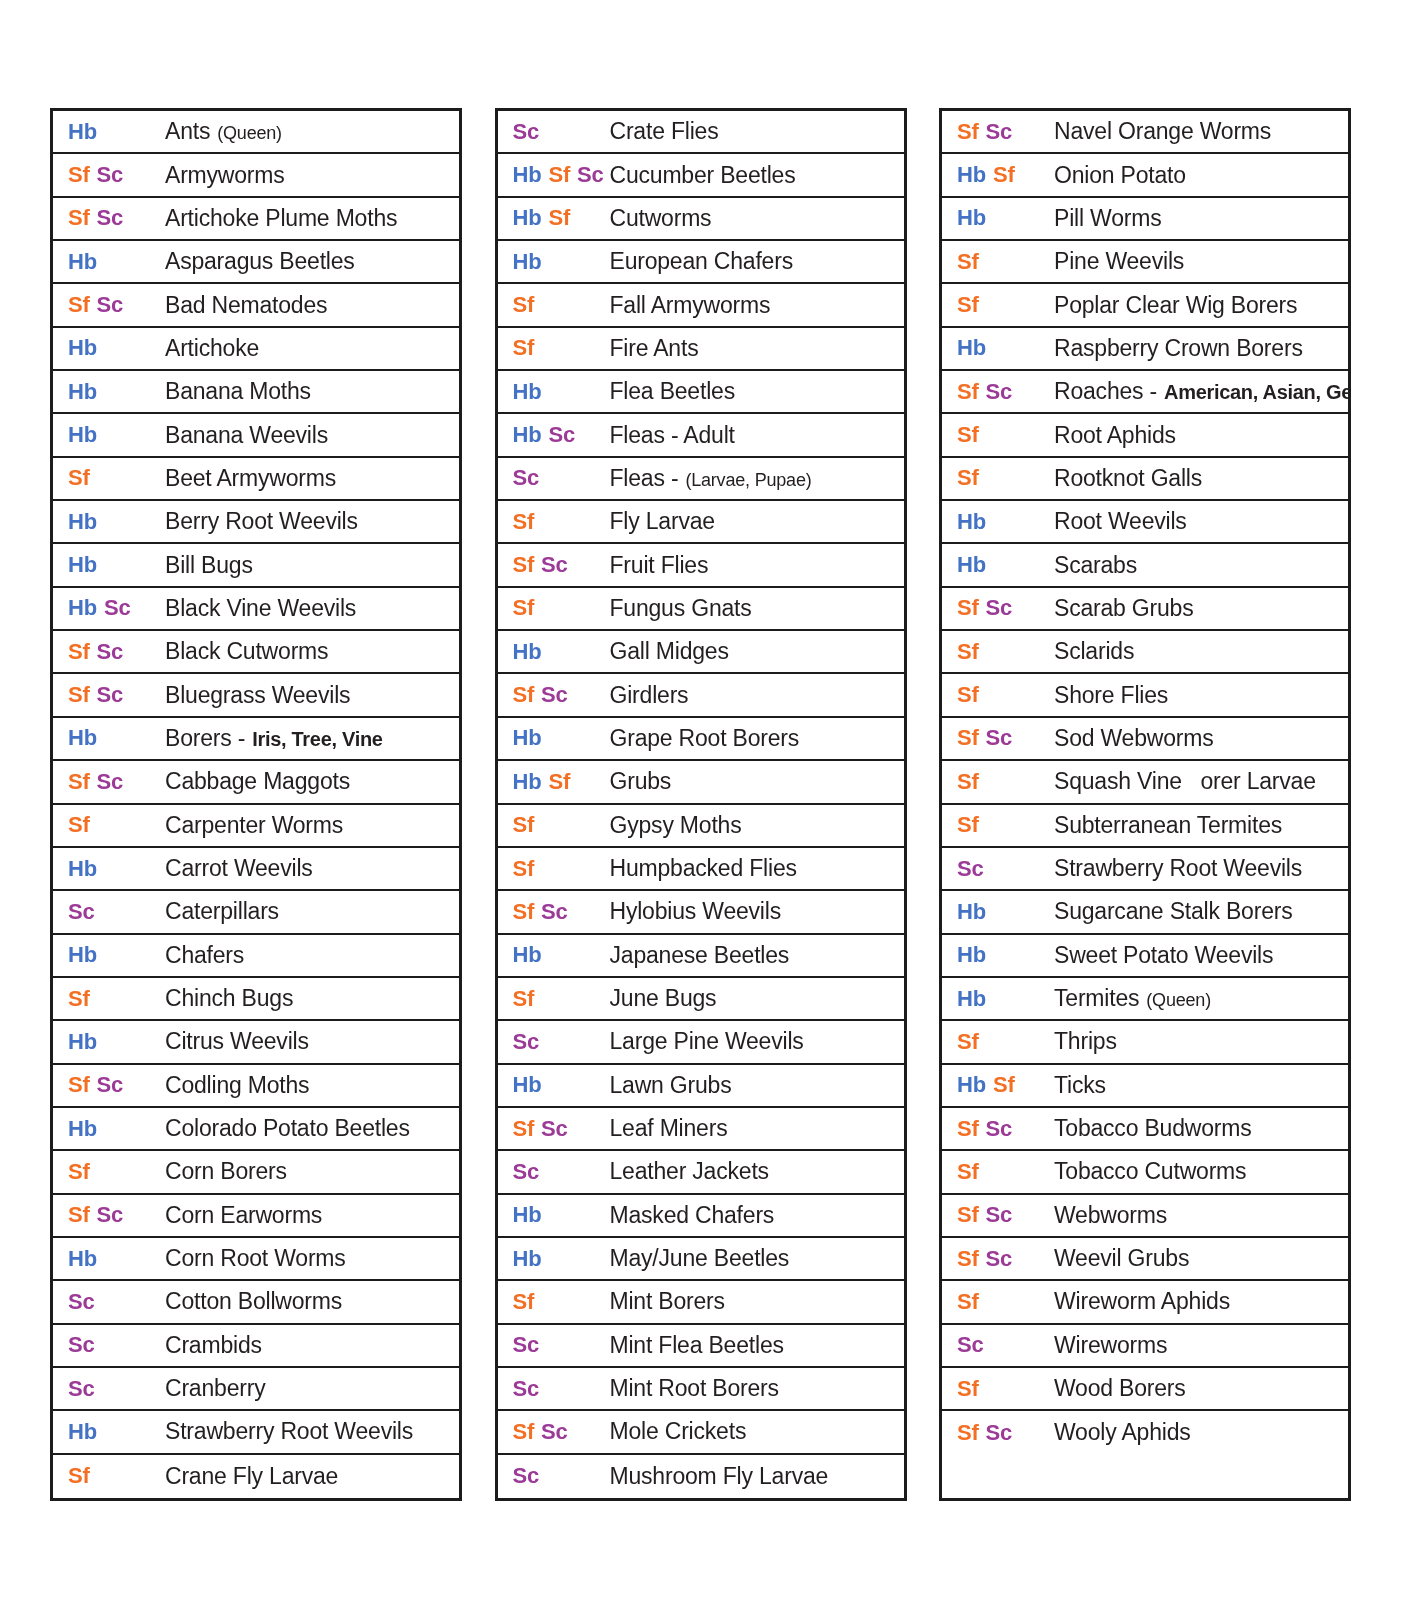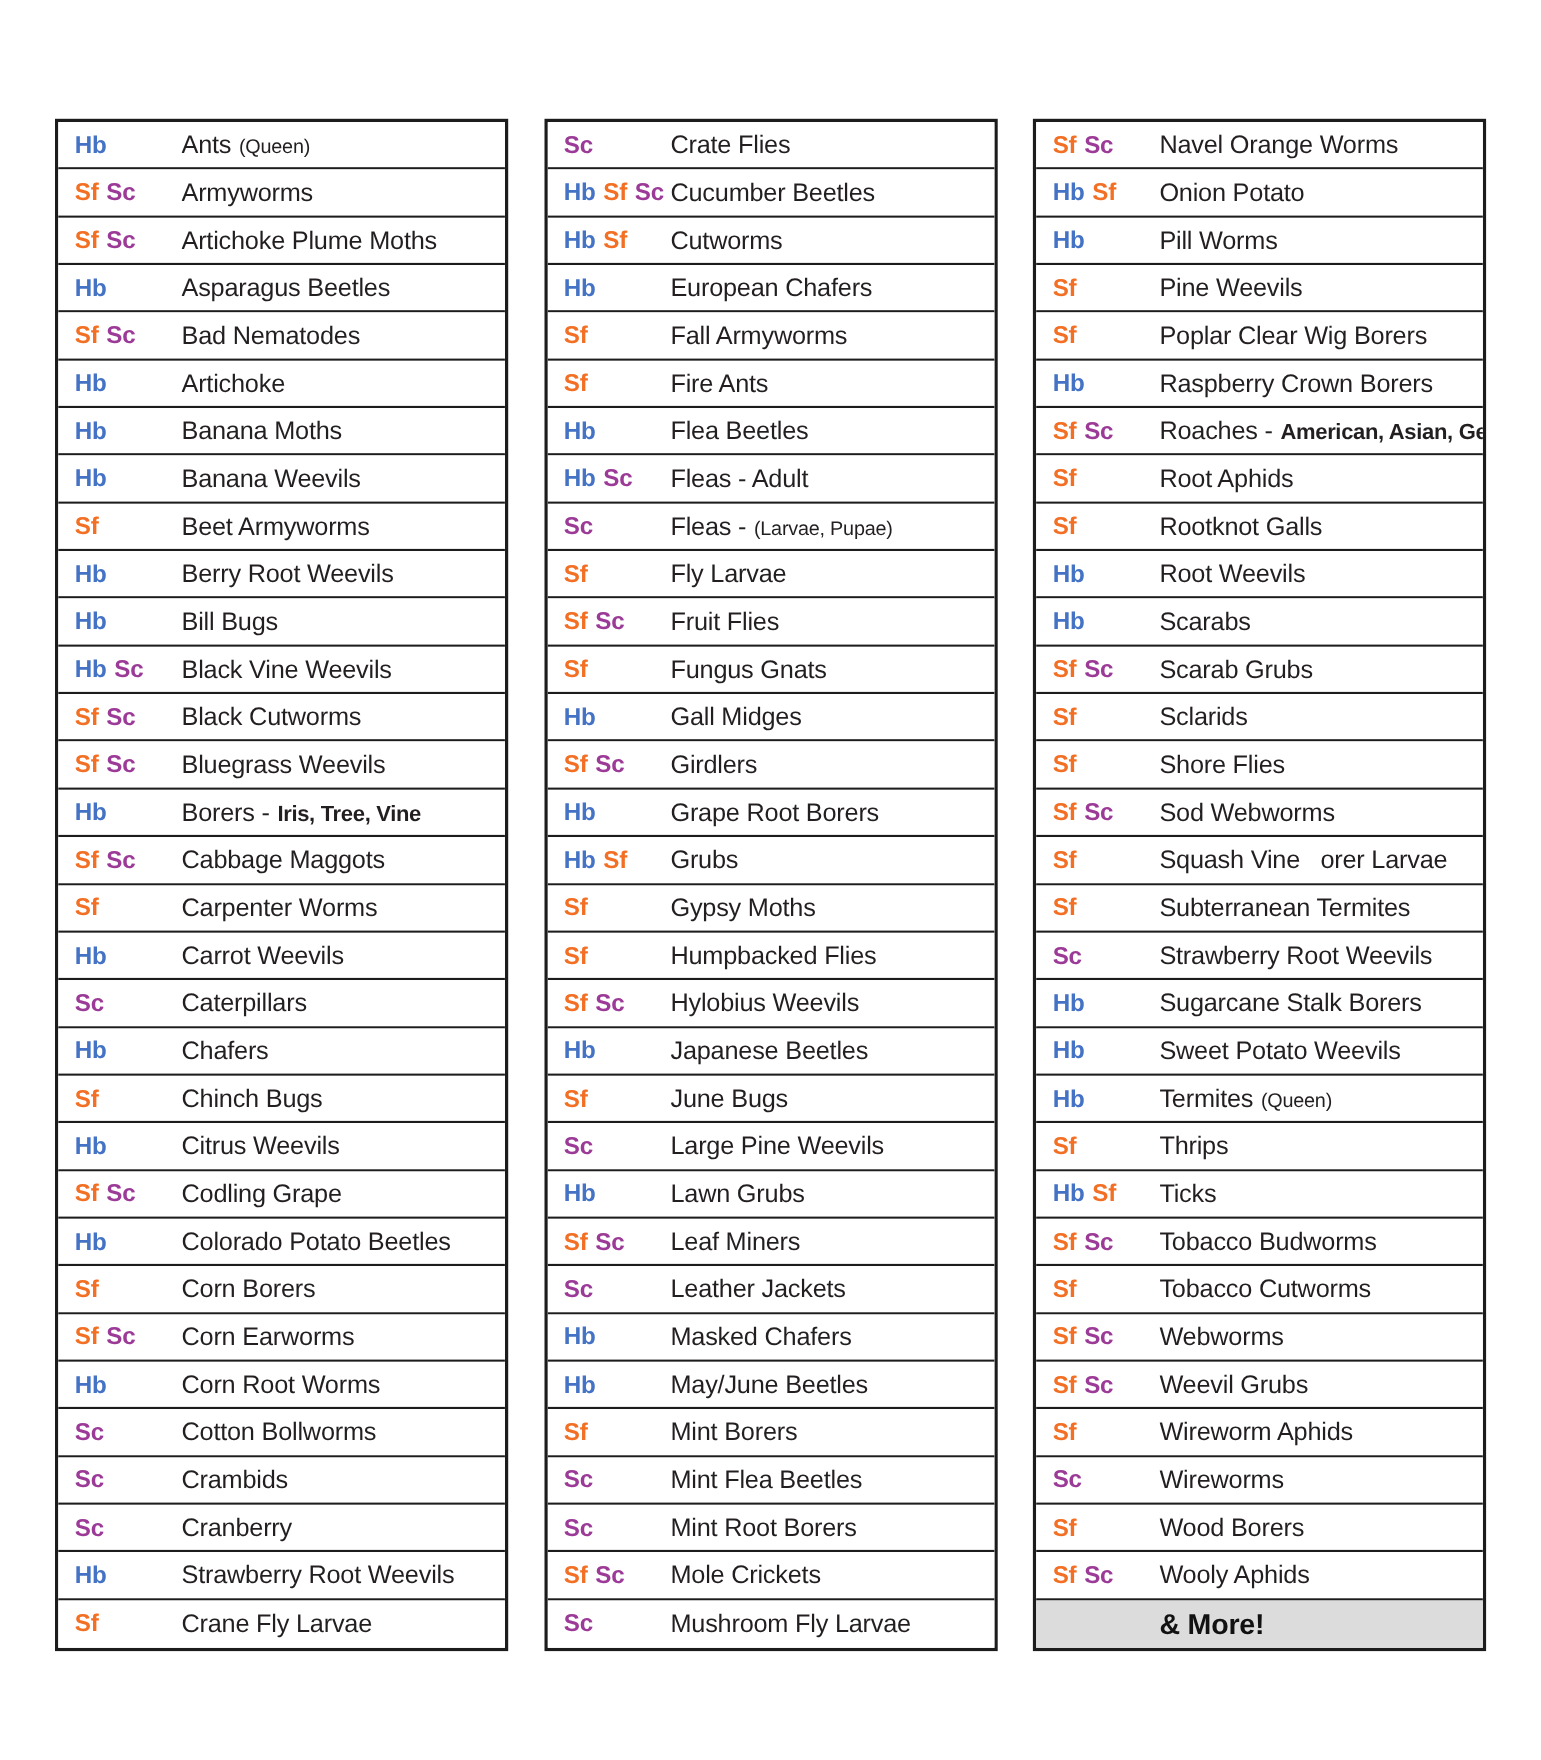--- a/index.html
+++ b/index.html
@@ -218,21 +218,21 @@
         <span class="codes">
           <span class="code" style="color: rgb(68, 114, 196);">Hb</span>
         </span>
         <span class="name"><span class="name-text">Citrus Weevils</span></span>
       </div>
       <div class="row">
         <span class="codes">
           <span class="code" style="color: rgb(242, 111, 36);">Sf</span>
           <span class="code" style="color: rgb(156, 58, 151);">Sc</span>
         </span>
-        <span class="name"><span class="name-text">Codling Grape</span></span>
+        <span class="name"><span class="name-text">Codling Moths</span></span>
       </div>
       <div class="row">
         <span class="codes">
           <span class="code" style="color: rgb(68, 114, 196);">Hb</span>
         </span>
         <span class="name"><span class="name-text">Colorado Potato Beetles</span></span>
       </div>
       <div class="row">
         <span class="codes">
           <span class="code" style="color: rgb(242, 111, 36);">Sf</span>
@@ -676,19 +676,15 @@
           <span class="code" style="color: rgb(242, 111, 36);">Sf</span>
         </span>
         <span class="name"><span class="name-text">Wood Borers</span></span>
       </div>
       <div class="row">
         <span class="codes">
           <span class="code" style="color: rgb(242, 111, 36);">Sf</span>
           <span class="code" style="color: rgb(156, 58, 151);">Sc</span>
         </span>
         <span class="name"><span class="name-text">Wooly Aphids</span></span>
-      </div>
-      <div class="row row-more">
-        <span class="codes"></span>
-        <span class="name"><span class="name-text">&amp; More!</span></span>
       </div>
     </div>
 </div>
 
 </body></html>

